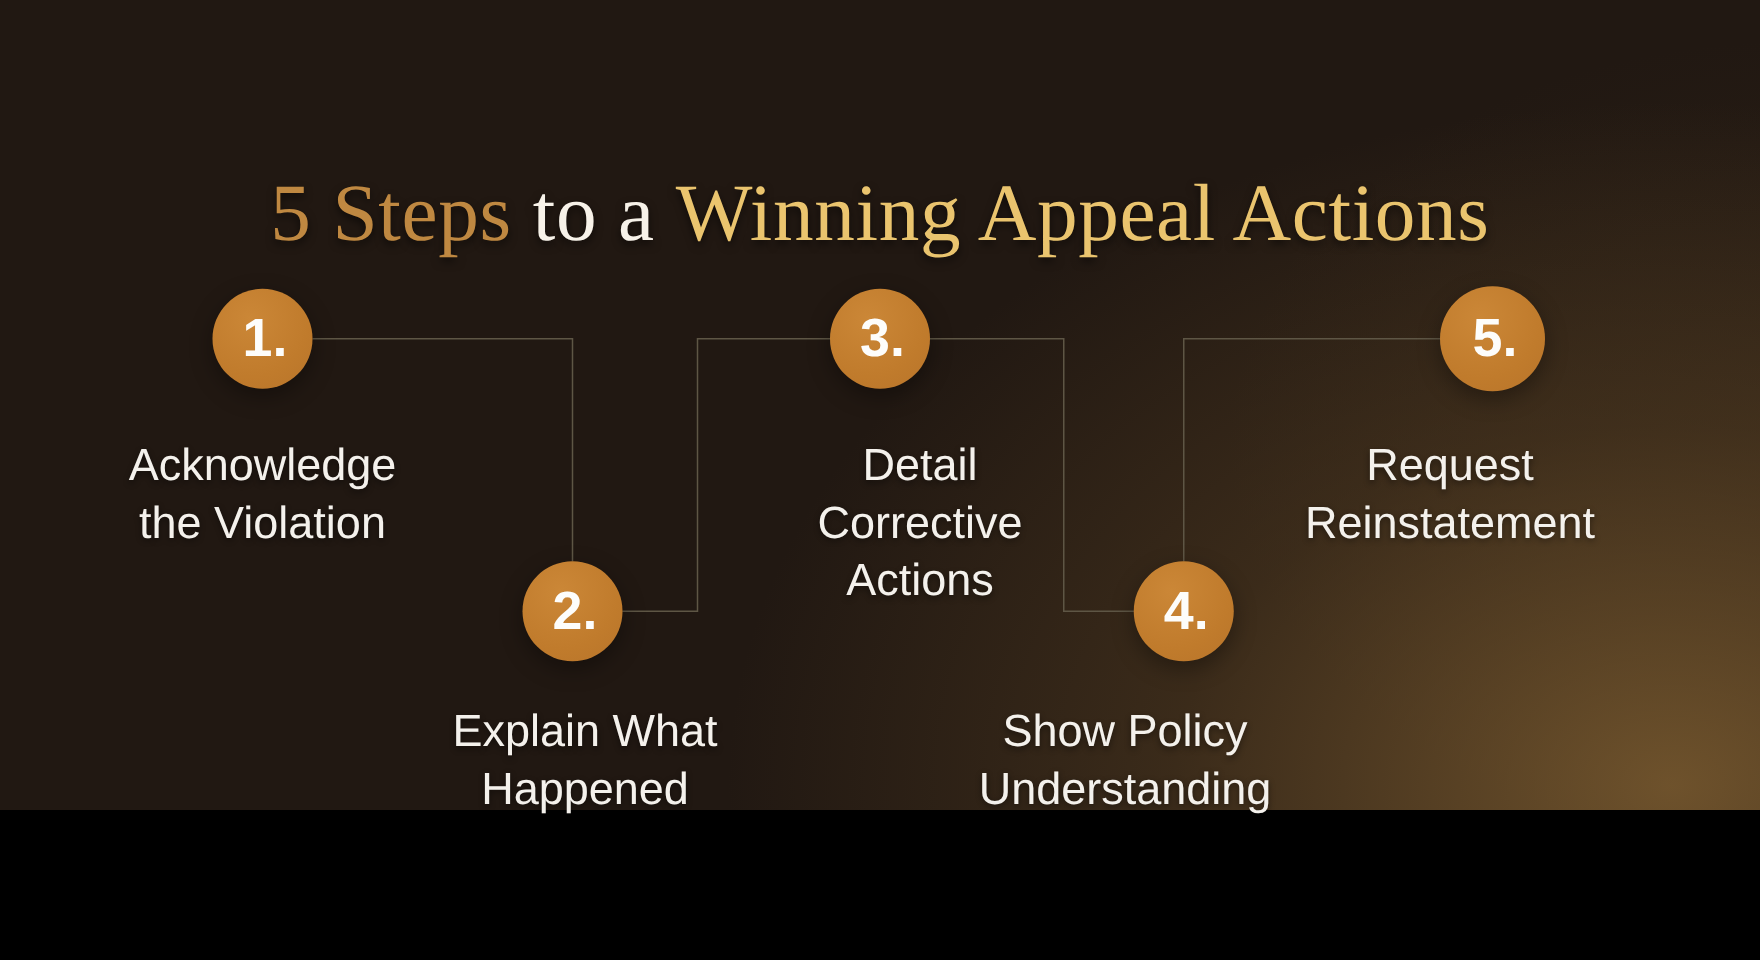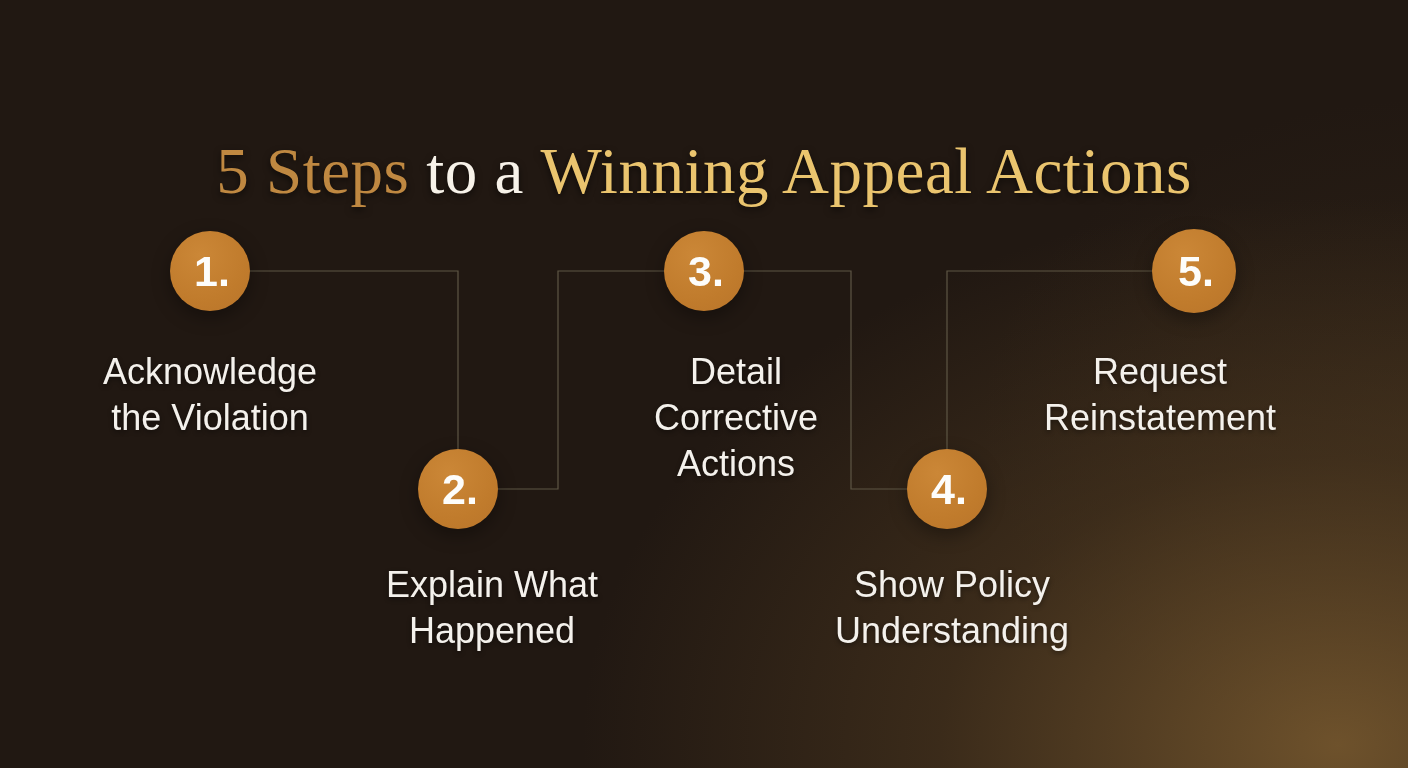--- a/index.html
+++ b/index.html
@@ -6,21 +6,21 @@
     margin: 0;
     padding: 0;
     width: 1408px;
     height: 768px;
     overflow: hidden;
     background: #000;
   }
   .stage {
     position: relative;
     width: 1408px;
-    height: 768px;
+    height: 648px;
     font-family: "Liberation Sans", sans-serif;
     background:
       radial-gradient(1050px 760px at 95% 97%, rgba(129,96,50,0.80) 0%, rgba(94,69,37,0.42) 38%, rgba(45,33,22,0.0) 72%),
       radial-gradient(700px 500px at 102% 55%, rgba(80,60,34,0.25) 0%, rgba(80,60,34,0.0) 65%),
       #211812;
   }
   .title {
     position: absolute;
     left: 0;
     top: 84px;
@@ -79,23 +79,23 @@
     position: absolute;
     transform: translateX(-50%);
     color: #f4f1ec;
     font-size: 36px;
     line-height: 46px;
     text-align: center;
     white-space: pre-line;
     text-shadow: 0 2px 5px rgba(0,0,0,0.45);
   }
   .l1 { left: 210px;  top: 349px; }
-  .l2 { left: 492px;  top: 562px; }
+  .l2 { left: 468px;  top: 562px; }
   .l3 { left: 736px;  top: 349px; }
-  .l4 { left: 952px;  top: 562px; }
+  .l4 { left: 900px;  top: 562px; }
   .l5 { left: 1160px; top: 349px; }
 </style>
 </head>
 <body>
 
 <div class="stage">
 
   <h1 class="title"><span class="accent-dark">5 Steps</span><span class="plain"> to a </span><span class="accent-light">Winning Appeal Actions</span></h1>
 
   <svg class="connector-layer" width="1408" height="768" viewBox="0 0 1408 768">

